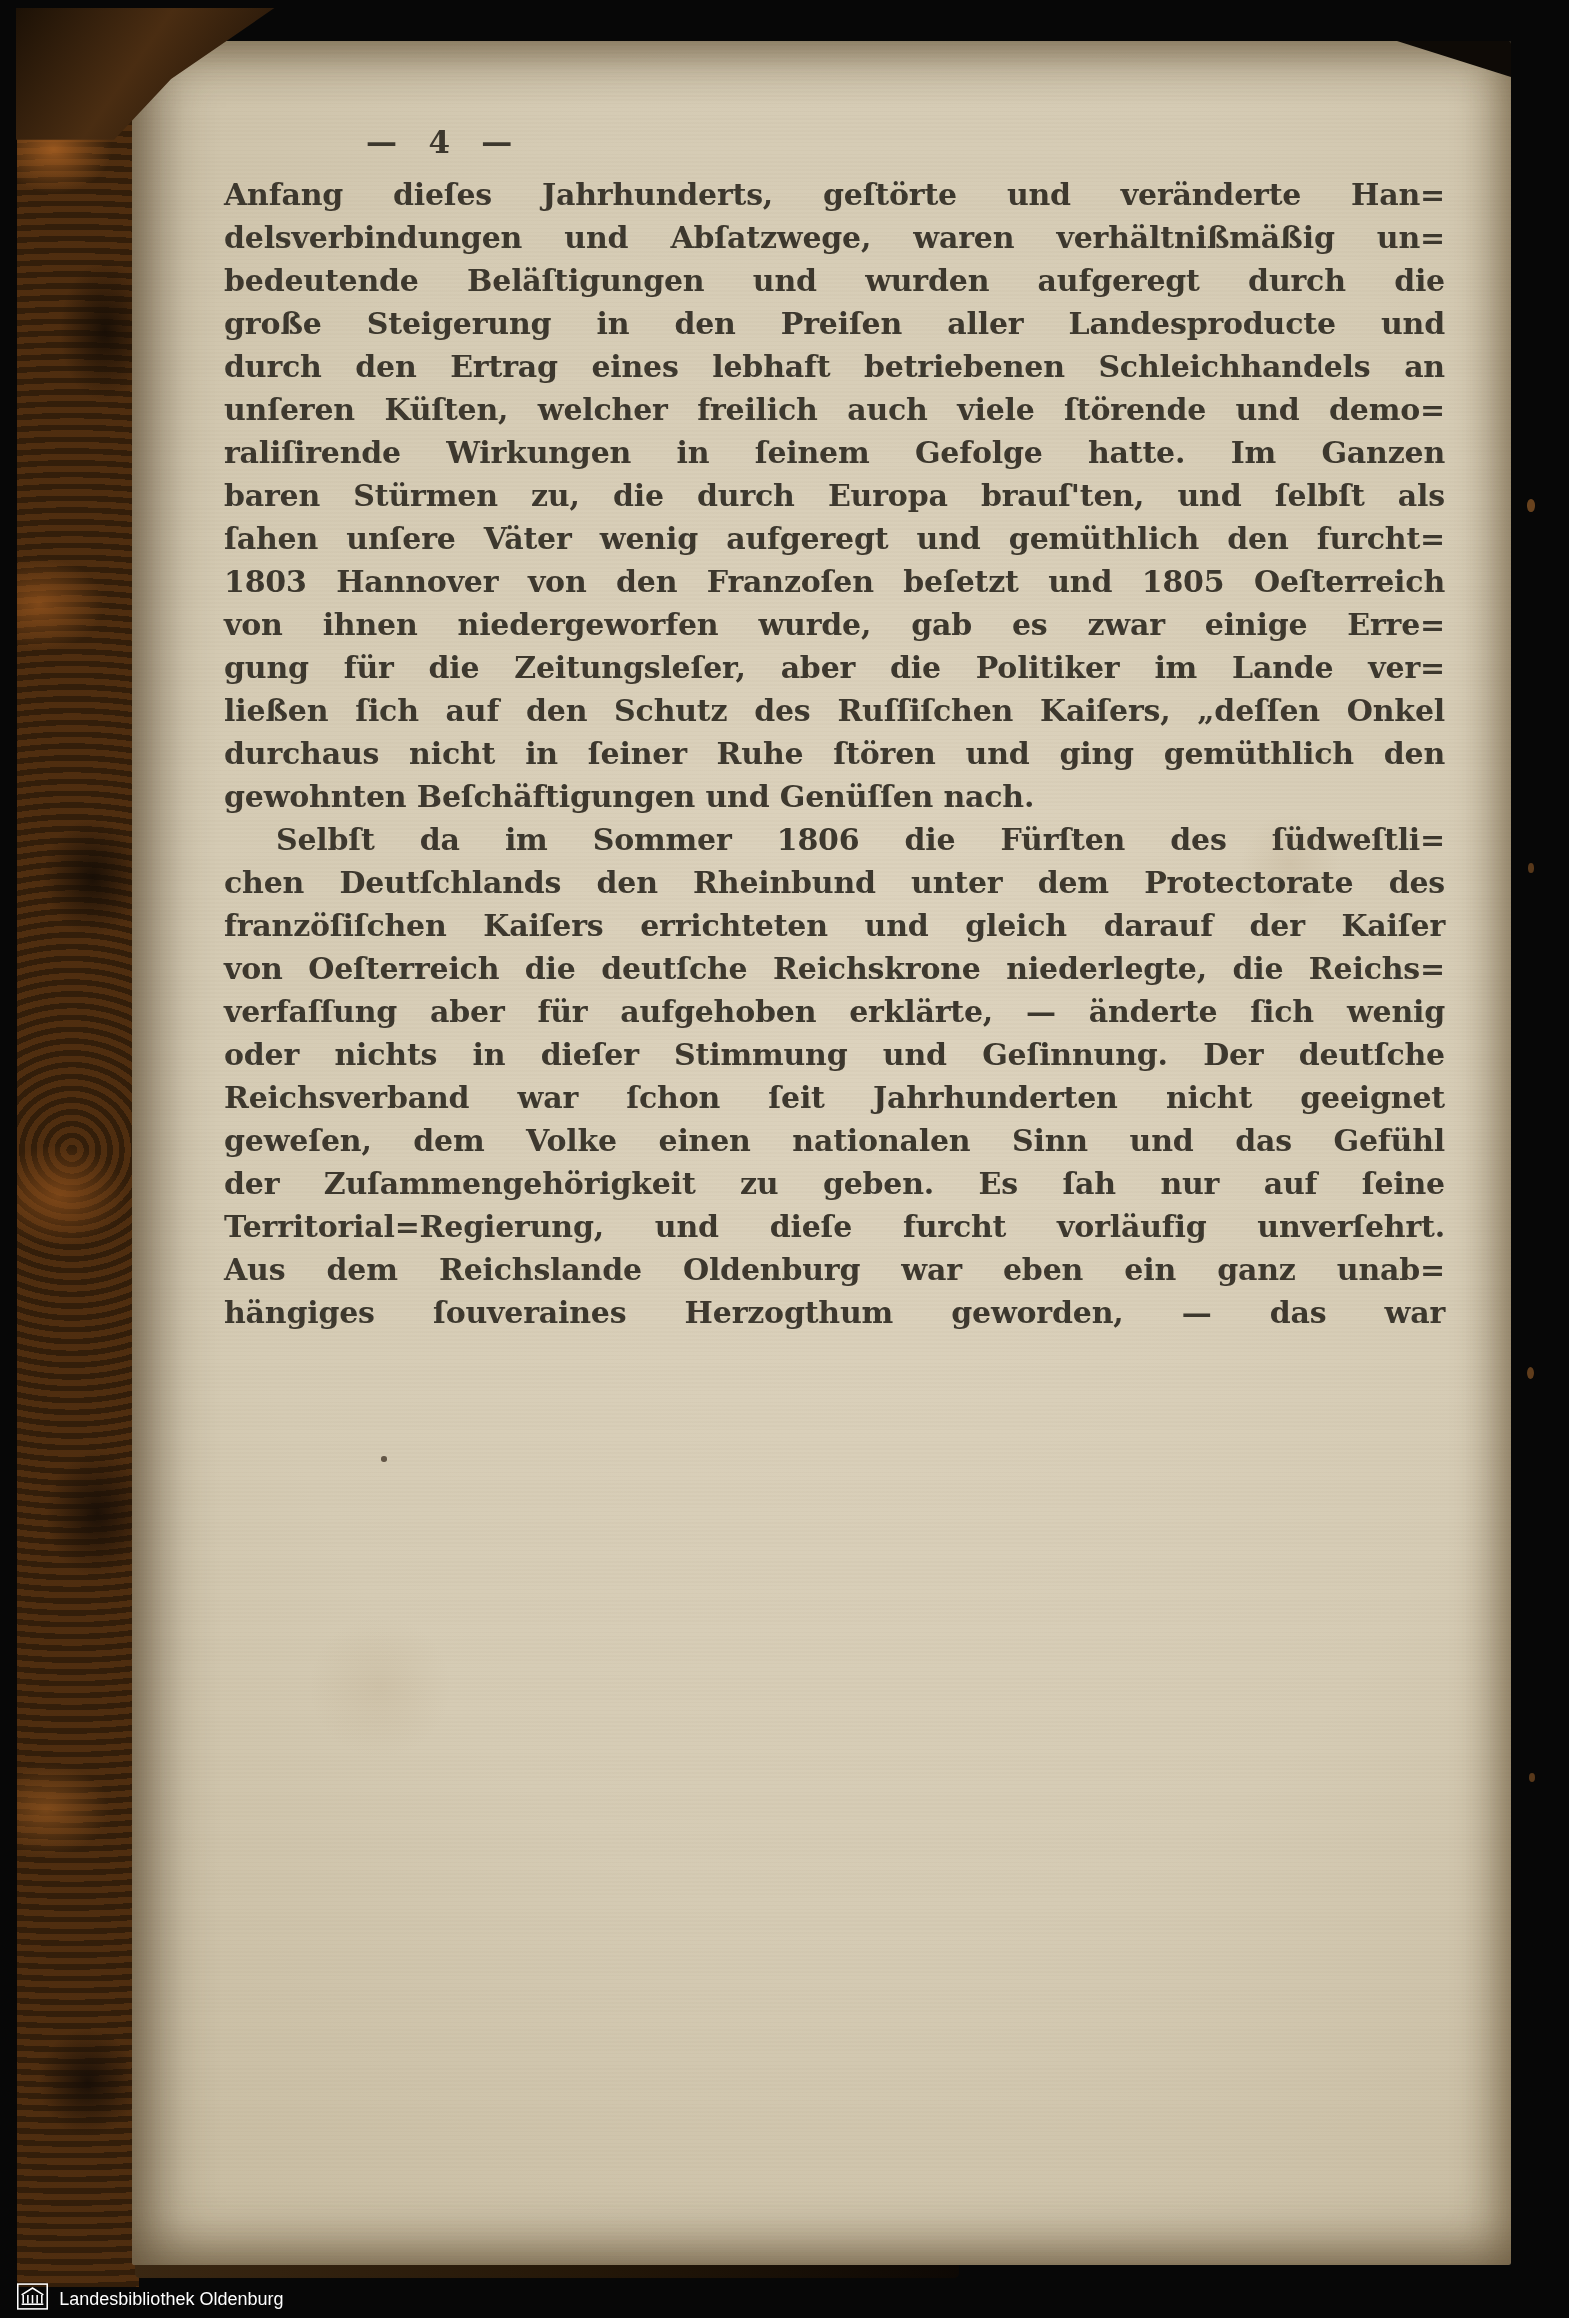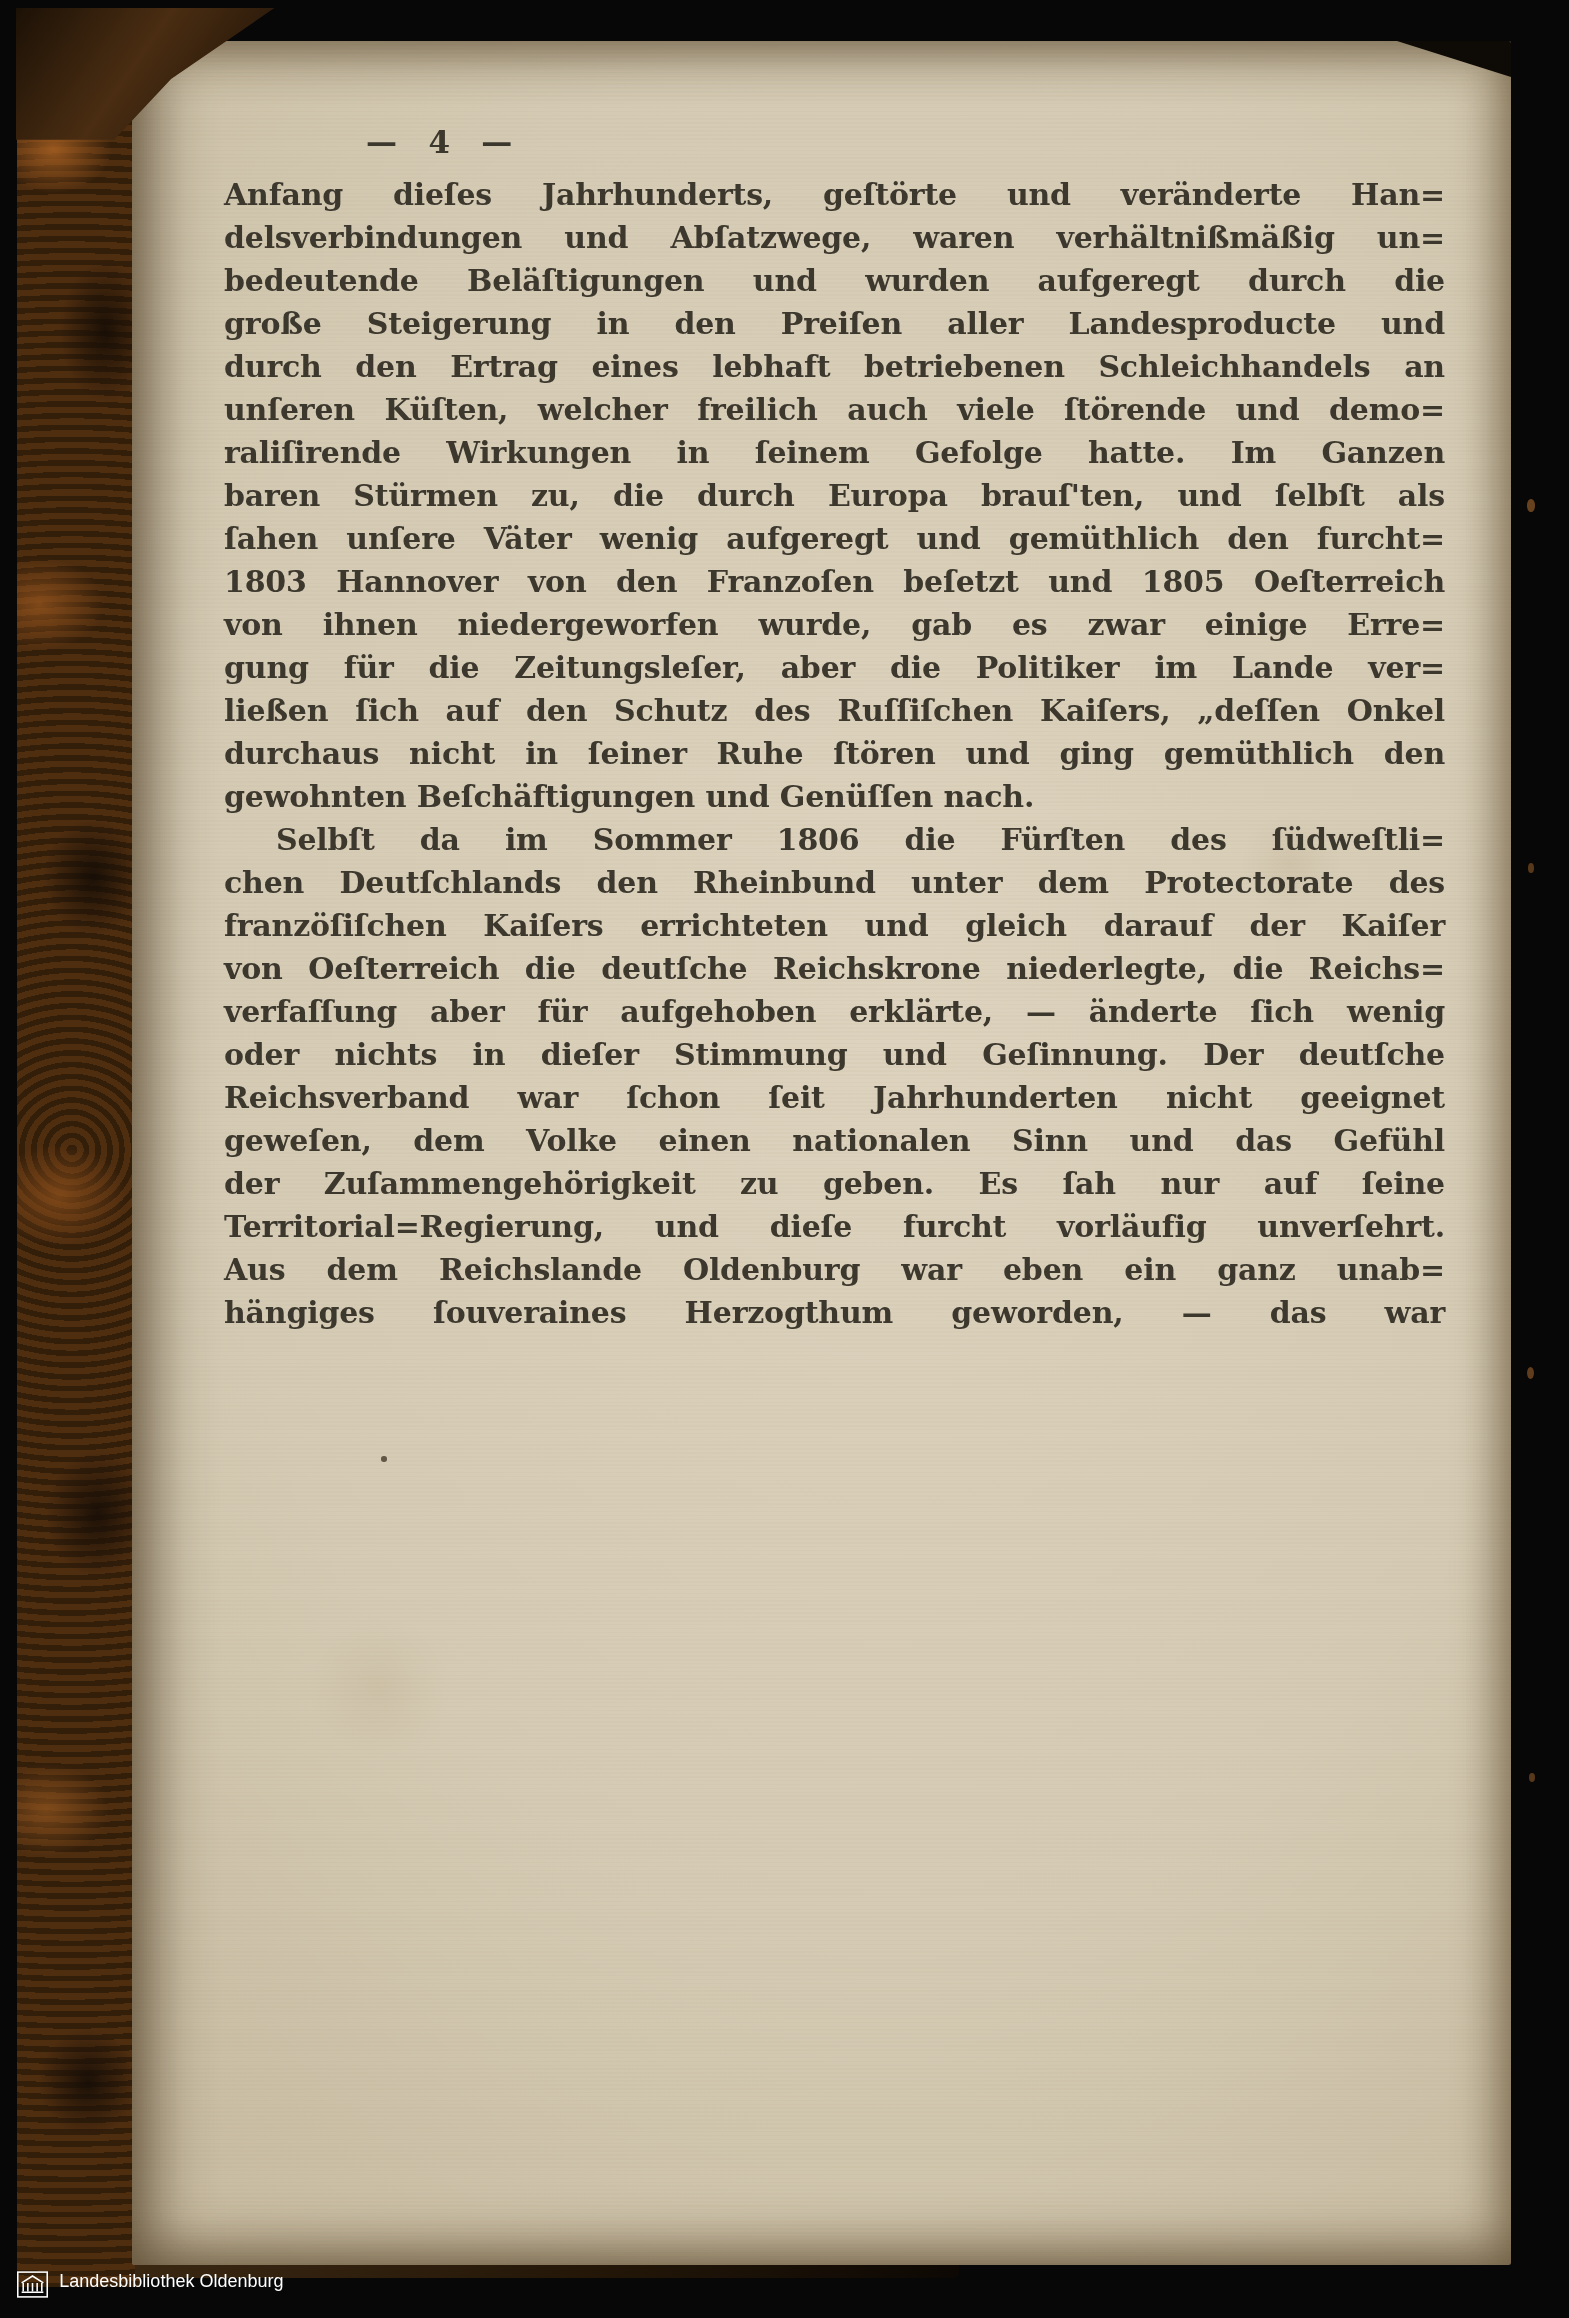--- a/index.html
+++ b/index.html
@@ -81,21 +81,21 @@
   
   .speck{position:absolute;border-radius:50%;z-index:4;}
   .speck.s1{left:1527px;top:499px;width:7.8px;height:12.6px;background:rgba(170,106,46,.6);}
   .speck.s2{left:1528px;top:863px;width:6.3px;height:10.2px;background:rgba(170,106,46,.5);}
   .speck.s3{left:1527px;top:1367px;width:7px;height:11.8px;background:rgba(170,106,46,.55);}
   .speck.s4{left:1529px;top:1773px;width:6.3px;height:9.4px;background:rgba(170,106,46,.5);}
   .speck.s5{left:381px;top:1456px;width:5.5px;height:5.5px;background:rgba(70,58,44,.8);}
 
   .watermark{
     position:absolute;left:17.3px;top:2271px;height:39px;z-index:5;
-    display:flex;align-items:flex-start;gap:11px;
+    display:flex;align-items:flex-end;gap:11px;
     color:#ffffff;font-family:"Liberation Sans", sans-serif;font-size:18px;
   }
   .wm-icon{display:inline-flex;align-items:center;}
 </style>
 </head>
 <body>
 
 <div class="scan">
 
   <div class="cover-strip"></div>

